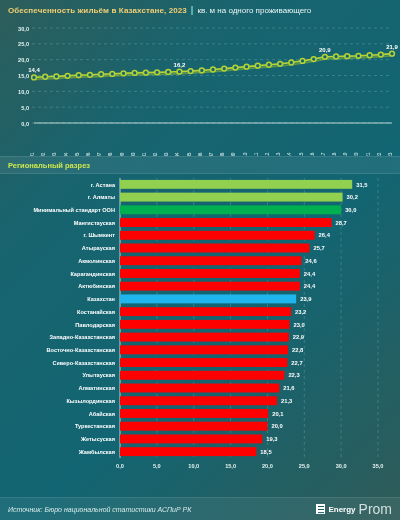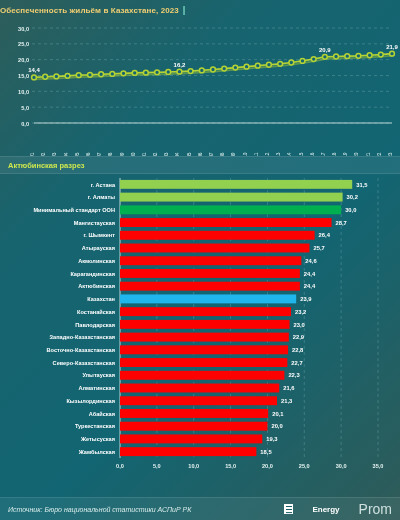--- a/index.html
+++ b/index.html
@@ -7,21 +7,21 @@
     width:400px;height:520px;overflow:hidden;
     background:#16606b;
     font-family:"Liberation Sans","DejaVu Sans",sans-serif;
     color:#e8f3f2;
     position:relative;
   }
   .page{position:absolute;inset:0;
     background:linear-gradient(135deg,#2d5d5a 0%,#17646f 28%,#126572 60%,#2f5b58 100%);}
 
   
-  .header{height:20px;display:flex;align-items:center;padding:0 0;}
+  .header{height:20px;display:flex;align-items:center;padding:0 8px;}
   .header .t1{color:#f2cf72;font-size:8px;font-weight:bold;letter-spacing:.1px;white-space:nowrap;}
   .header .sep{color:#7fe0c8;font-size:9px;margin:0 4px;font-weight:bold;}
   .header .t2{color:#eaf6f4;font-size:8px;white-space:nowrap;}
 
   
   .linewrap{position:relative;height:136px;margin:0;}
   .lc-svg{display:block;}
 
   
   .band{height:16px;background:rgba(255,255,255,.07);display:flex;align-items:center;padding-left:8px;
@@ -30,36 +30,37 @@
 
   
   .barwrap{position:relative;height:318px;}
   .bc-svg{display:block;}
 
   
   .footer{position:absolute;left:0;right:0;bottom:0;height:22px;
           background:rgba(255,255,255,.06);border-top:1px solid rgba(255,255,255,.10);
           display:flex;align-items:center;justify-content:space-between;padding:0 8px;}
   .footer .src{font-size:7px;font-style:italic;color:#d8ecea;}
-  .logo{display:flex;align-items:center;gap:19px;}
+  .logo{display:flex;align-items:center;gap:3px;}
   .logo .mark{width:9px;height:10px;background:#ffffff;position:relative;}
   .logo .mark:before{content:"";position:absolute;left:1.5px;top:1.5px;width:6px;height:1.3px;background:#1a5f68;}
   .logo .mark:after{content:"";position:absolute;left:1.5px;top:4.6px;width:6px;height:1.3px;background:#1a5f68;
                     box-shadow:0 3.1px 0 0 #1a5f68;}
   .logo .w1{color:#ffffff;font-size:8px;font-weight:bold;}
   .logo .w2{color:#cfe0de;font-size:14px;}
 </style>
 </head>
 <body>
 
 <div class="page">
 
   <div class="header">
     <span class="t1">Обеспеченность жильём в Казахстане, 2023</span>
     <span class="sep">|</span>
+    <span class="t2">кв. м на одного проживающего</span>
   </div>
 
   <div class="linewrap">
     <svg class="lc-svg" id="lineChart" width="400" height="136" viewBox="0 0 400 136">
         <line x1="32" y1="103" x2="392" y2="103" stroke="#5f9aa1" stroke-width="0.7" stroke-dasharray="3 3" opacity="0.75"></line>
         <text x="29" y="105.6" text-anchor="end" font-size="5.6" fill="#e6f4f2" font-family="Liberation Sans, sans-serif" font-weight="bold">0,0</text>
         <line x1="32" y1="87.16666666666667" x2="392" y2="87.16666666666667" stroke="#5f9aa1" stroke-width="0.7" stroke-dasharray="3 3" opacity="0.75"></line>
         <text x="29" y="89.76666666666667" text-anchor="end" font-size="5.6" fill="#e6f4f2" font-family="Liberation Sans, sans-serif" font-weight="bold">5,0</text>
         <line x1="32" y1="71.33333333333334" x2="392" y2="71.33333333333334" stroke="#5f9aa1" stroke-width="0.7" stroke-dasharray="3 3" opacity="0.75"></line>
         <text x="29" y="73.93333333333334" text-anchor="end" font-size="5.6" fill="#e6f4f2" font-family="Liberation Sans, sans-serif" font-weight="bold">10,0</text>
@@ -141,21 +142,21 @@
         <text x="0" y="0" font-size="4.8" fill="#dff0ee" text-anchor="end" font-family="Liberation Sans, sans-serif" transform="translate(336.06,132.50) rotate(-90)">2018</text>
         <text x="0" y="0" font-size="4.8" fill="#dff0ee" text-anchor="end" font-family="Liberation Sans, sans-serif" transform="translate(347.25,132.50) rotate(-90)">2019</text>
         <text x="0" y="0" font-size="4.8" fill="#dff0ee" text-anchor="end" font-family="Liberation Sans, sans-serif" transform="translate(358.44,132.50) rotate(-90)">2020</text>
         <text x="0" y="0" font-size="4.8" fill="#dff0ee" text-anchor="end" font-family="Liberation Sans, sans-serif" transform="translate(369.63,132.50) rotate(-90)">2021</text>
         <text x="0" y="0" font-size="4.8" fill="#dff0ee" text-anchor="end" font-family="Liberation Sans, sans-serif" transform="translate(380.81,132.50) rotate(-90)">2022</text>
         <text x="0" y="0" font-size="4.8" fill="#dff0ee" text-anchor="end" font-family="Liberation Sans, sans-serif" transform="translate(392.00,132.50) rotate(-90)">2023</text>
       </svg>
   </div>
 
   <div class="band">
-    <span>Актюбинская разрез</span>
+    <span>Региональный разрез</span>
   </div>
 
   <div class="barwrap">
     <svg class="bc-svg" id="barChart" width="400" height="318" viewBox="0 0 400 318">
         <text x="120" y="294" text-anchor="middle" font-size="5.6" fill="#e6f4f2" font-weight="bold" font-family="Liberation Sans, sans-serif">0,0</text>
         <line x1="156.85714285714286" y1="4" x2="156.85714285714286" y2="284" stroke="#5f9aa1" stroke-width="0.7" stroke-dasharray="3 3" opacity="0.7"></line>
         <text x="156.85714285714286" y="294" text-anchor="middle" font-size="5.6" fill="#e6f4f2" font-weight="bold" font-family="Liberation Sans, sans-serif">5,0</text>
         <line x1="193.71428571428572" y1="4" x2="193.71428571428572" y2="284" stroke="#5f9aa1" stroke-width="0.7" stroke-dasharray="3 3" opacity="0.7"></line>
         <text x="193.71428571428572" y="294" text-anchor="middle" font-size="5.6" fill="#e6f4f2" font-weight="bold" font-family="Liberation Sans, sans-serif">10,0</text>
         <line x1="230.57142857142856" y1="4" x2="230.57142857142856" y2="284" stroke="#5f9aa1" stroke-width="0.7" stroke-dasharray="3 3" opacity="0.7"></line>

